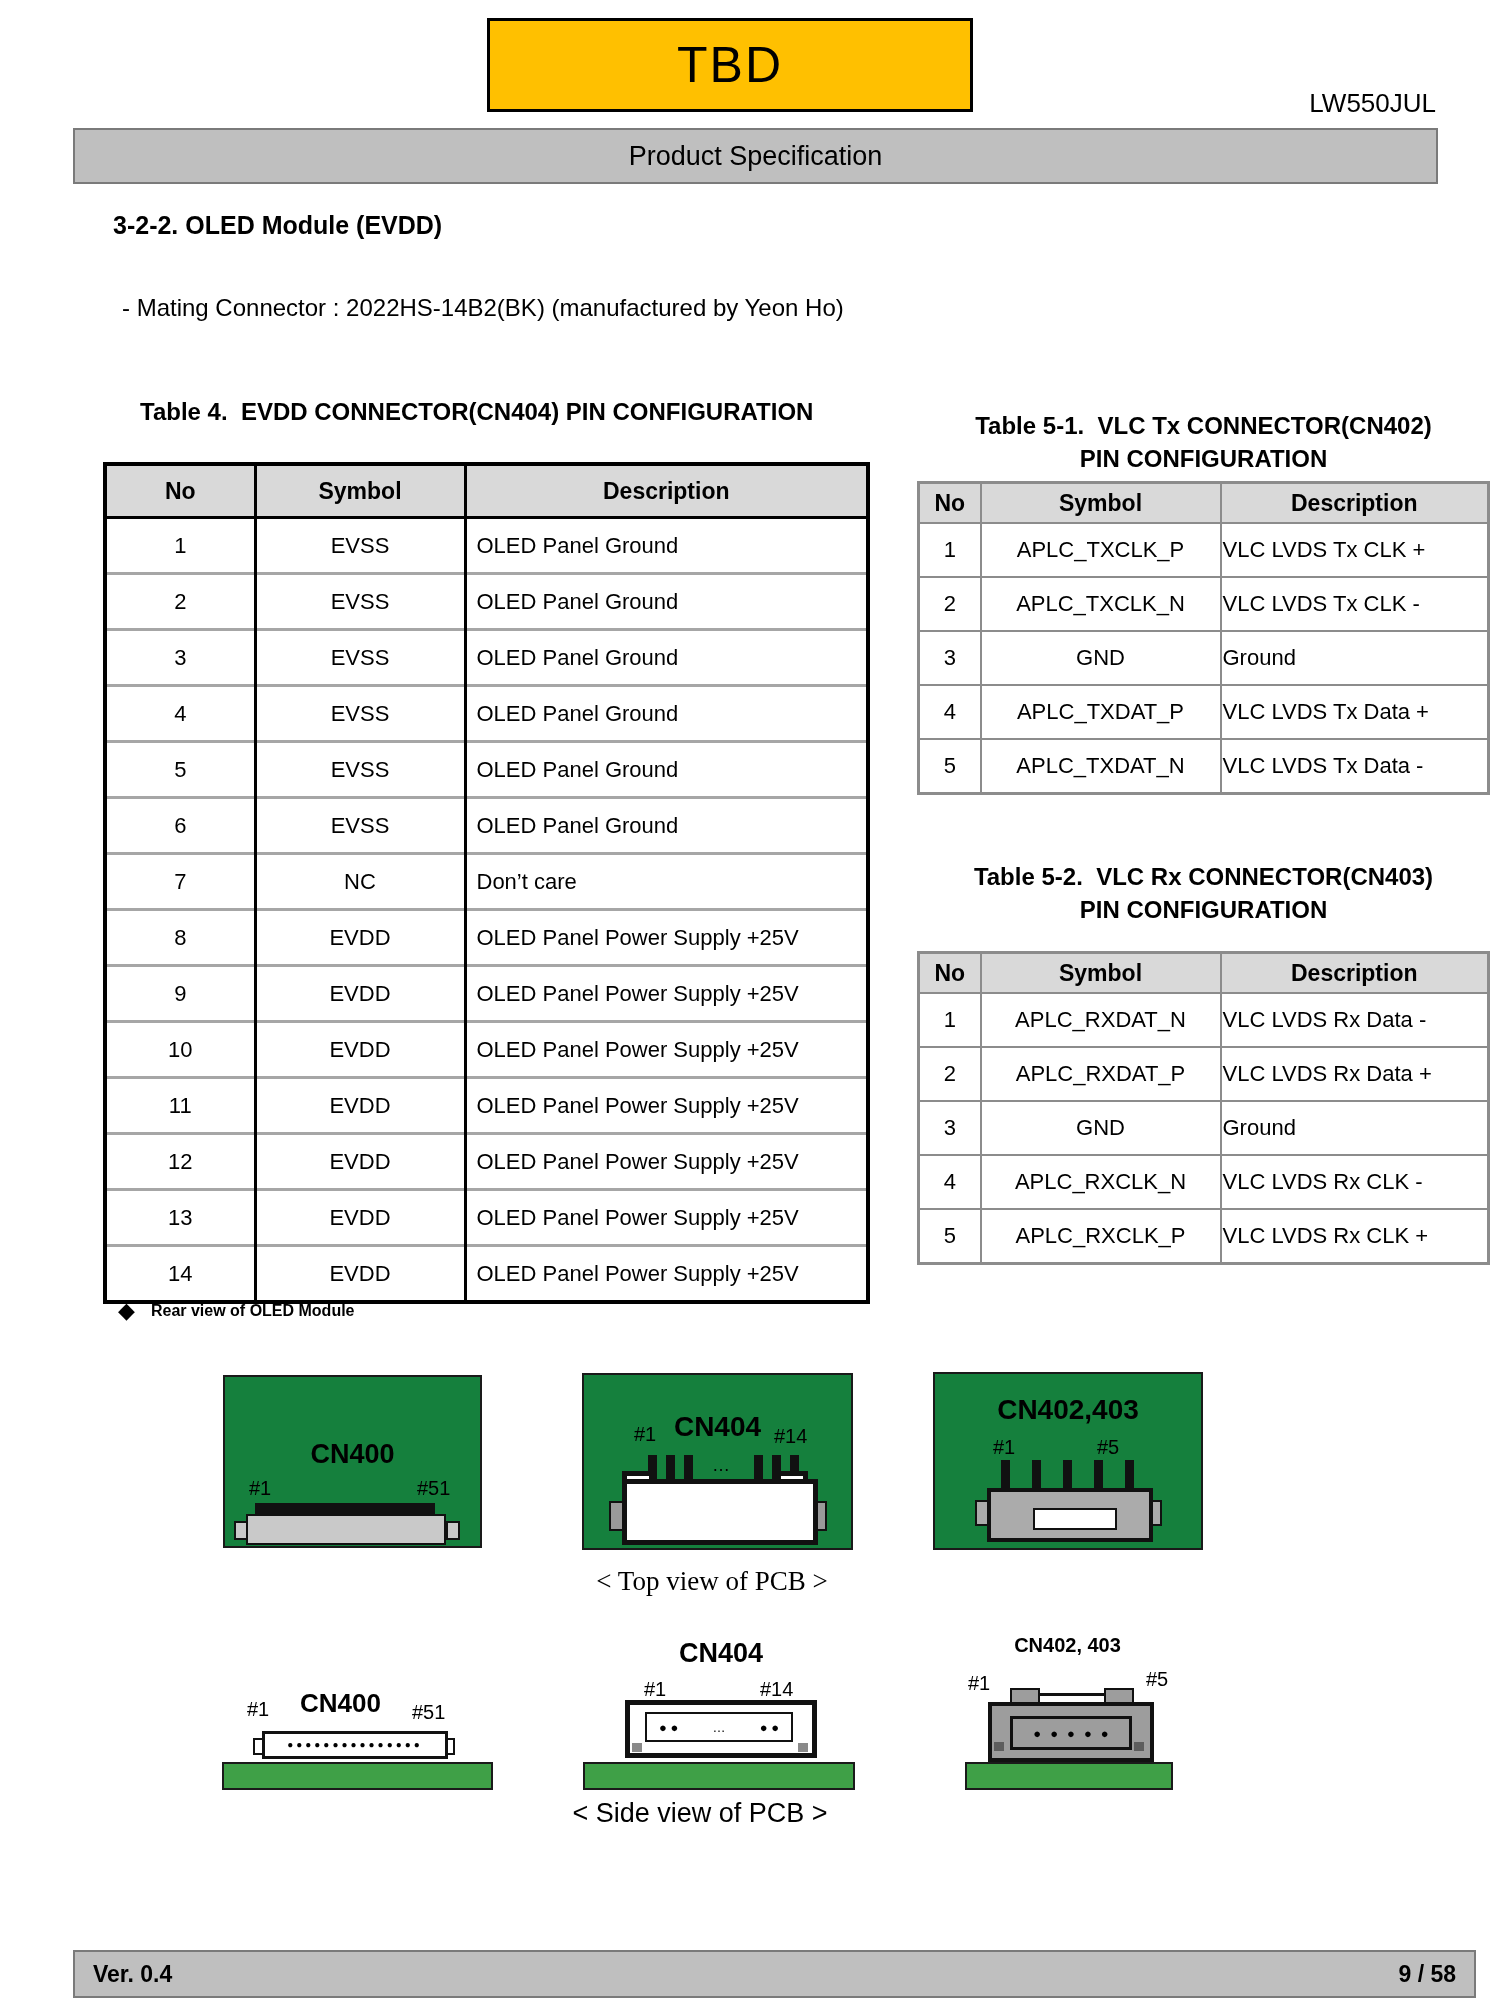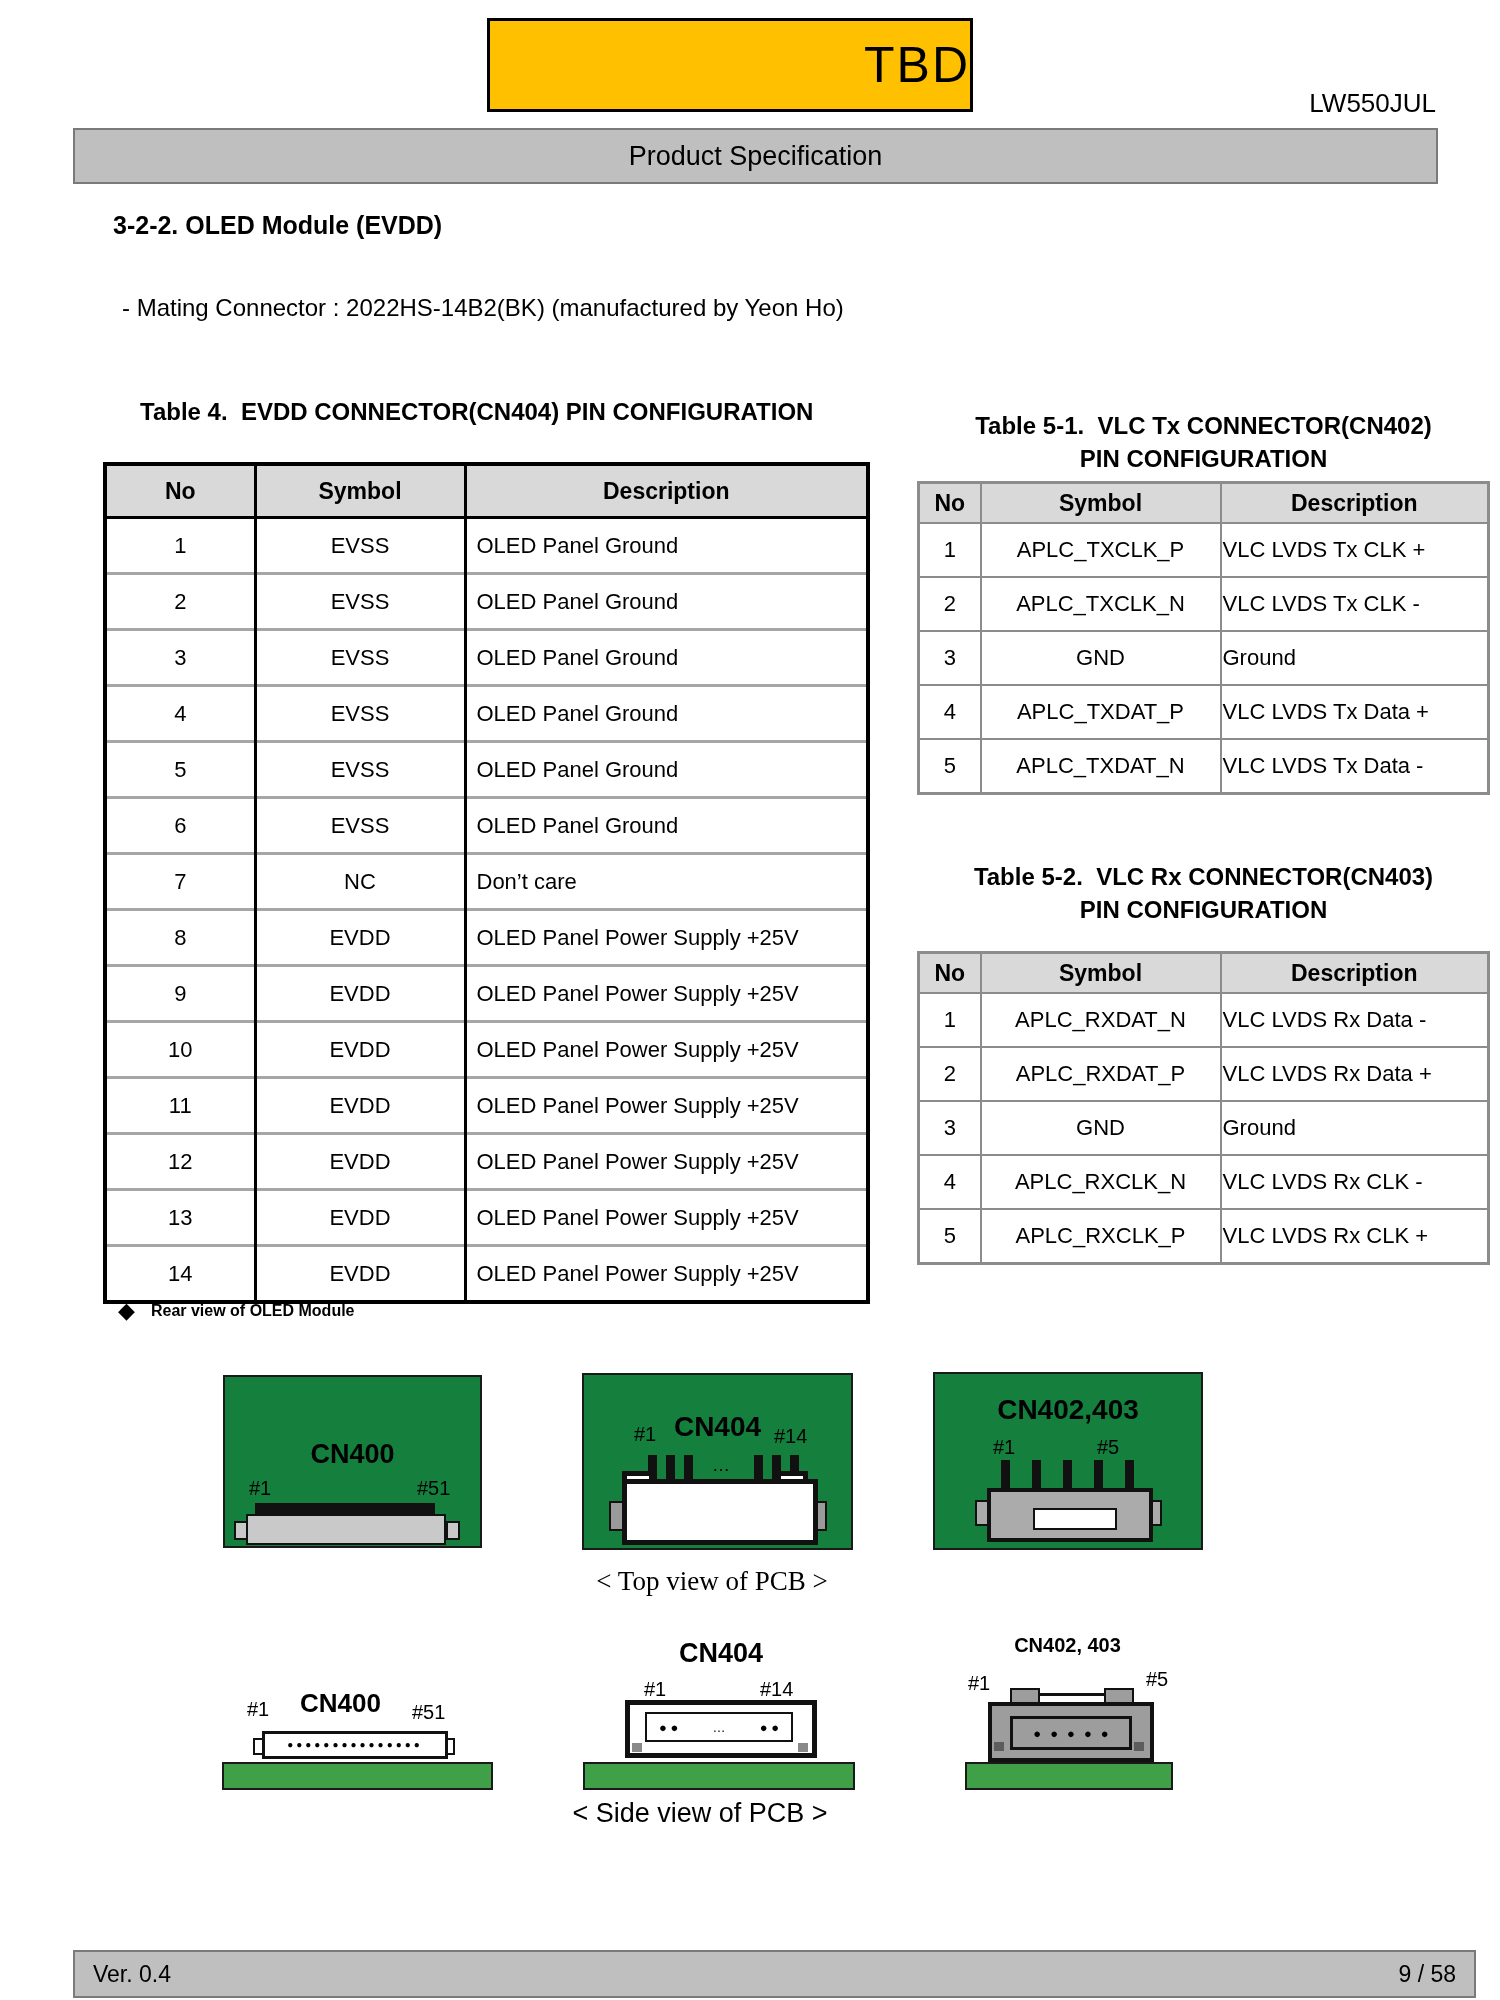--- a/index.html
+++ b/index.html
@@ -3,21 +3,21 @@
 <meta charset="utf-8">
 <style>
   html,body{margin:0;padding:0;background:#ffffff;}
   #page{position:relative;width:1500px;height:2000px;background:#ffffff;
         font-family:"Liberation Sans", sans-serif;color:#000;overflow:hidden;}
   .abs{position:absolute;}
   .pre{white-space:pre;}
 
   
   #stamp{left:487px;top:18px;width:480px;height:88px;background:#FFC000;
-         border:3px solid #000;text-align:right;line-height:88px;
+         border:3px solid #000;text-align:center;line-height:88px;
          font-size:50px;letter-spacing:2px;}
   #model{left:1100px;top:88px;width:336px;text-align:right;font-size:26px;}
   #specbar{left:73px;top:128px;width:1361px;height:52px;background:#BFBFBF;
            border:2px solid #7a7a7a;text-align:center;line-height:52px;font-size:27px;}
 
   
   #heading{left:113px;top:211px;font-size:25px;font-weight:bold;}
   .bullet{left:122px;font-size:24px;}
   #bullet1{top:255px;} #bullet2{top:294px;} #bullet3{top:333px;}
 
@@ -114,21 +114,21 @@
   #s402-tab2{left:1104px;top:1688px;width:26px;height:15px;background:#9d9d9d;border:2px solid #111;}
   #s402-topline{left:1038px;top:1693px;width:68px;height:3px;background:#111;}
   #s402-body{left:988px;top:1702px;width:158px;height:52px;background:#9d9d9d;border:4px solid #111;}
   #s402-inner{left:1010px;top:1716px;width:116px;height:28px;border:3px solid #111;background:#9d9d9d;
               display:flex;align-items:center;justify-content:center;gap:9px;font-size:13px;}
   #s402-sqL{left:994px;top:1742px;background:#5d5d5d;} #s402-sqR{left:1134px;top:1742px;background:#5d5d5d;}
 
   
   #footer{left:73px;top:1950px;width:1363px;height:44px;background:#BFBFBF;border:2px solid #7a7a7a;
           display:flex;align-items:center;justify-content:space-between;
-          padding:0 18px;box-sizing:content-box;font-size:23px;}
+          padding:0 18px;box-sizing:content-box;font-size:23px;font-weight:bold;}
 </style>
 </head>
 <body>
 
 <div id="page">
 
   <div class="abs" id="stamp">TBD</div>
   <div class="abs" id="model">LW550JUL</div>
   <div class="abs" id="specbar">Product Specification</div>
 

